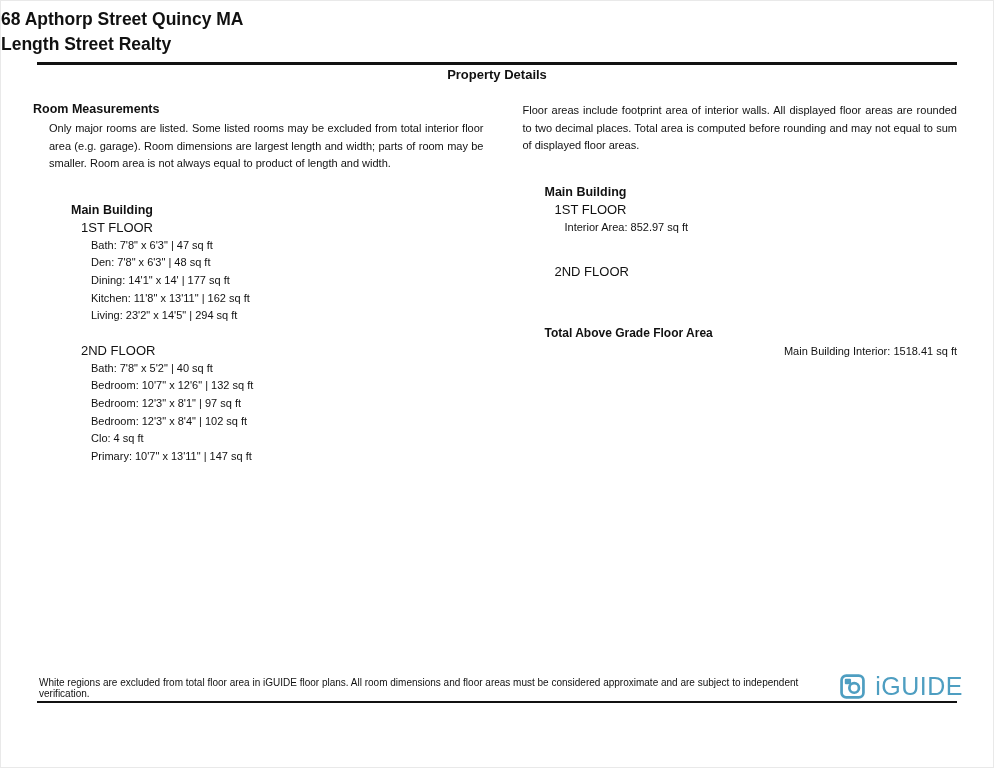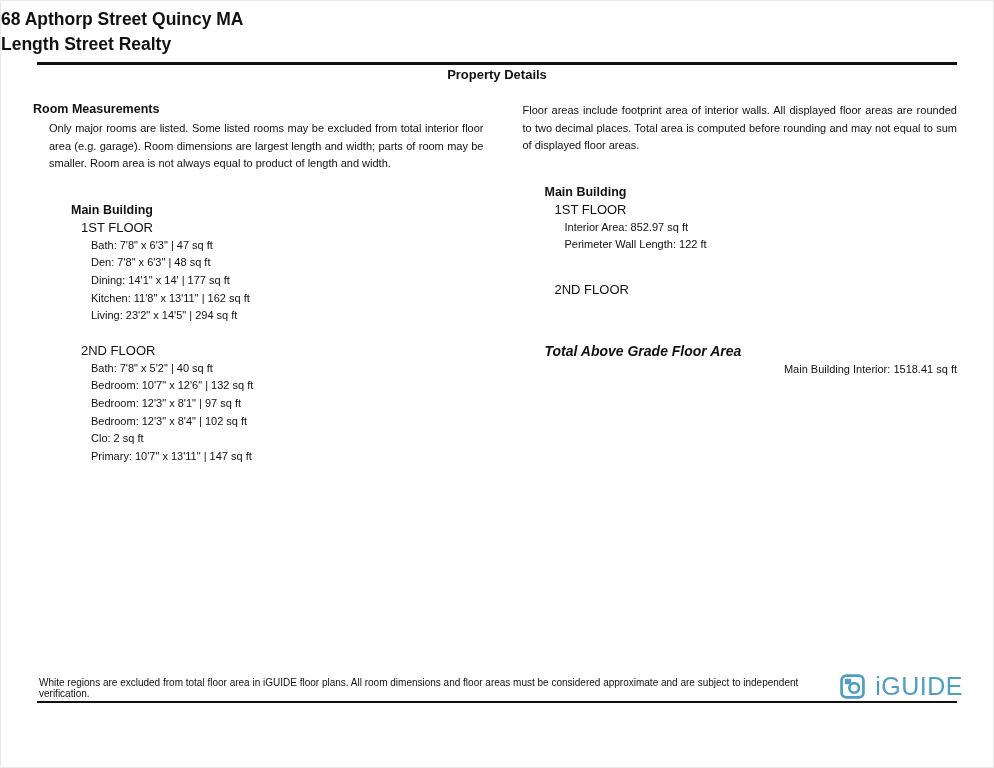--- a/index.html
+++ b/index.html
@@ -40,21 +40,21 @@
   .building { margin-top: 28px; padding-left: 38px; }
   .building-name { font-size: 12.5px; font-weight: bold; line-height: 18px; }
   .floor { padding-left: 10px; }
   .col-left .floor + .floor { margin-top: 17px; }
   .col-right .floor + .floor { margin-top: 27px; }
   .floor-name { font-size: 13px; line-height: 18px; }
   .entry-list { padding-left: 10px; }
   .entry { font-size: 11px; line-height: 17.6px; }
 
   .total-block { margin-top: 43px; padding-left: 38px; }
-  .total-heading { font-size: 14px; font-weight: bold; line-height: 18px; font-style: italic; }
+  .total-heading { font-size: 12px; font-weight: bold; line-height: 18px; }
   .total-entry { font-size: 11px; line-height: 18px; padding-left: 10px; text-align: right; }
 
   
   .footer-rule {
     position: absolute; top: 700px; left: 36px; right: 36px;
     height: 2px; background: #111;
   }
   .footer {
     position: absolute; top: 672px; left: 38px; right: 30px;
     display: flex; justify-content: space-between; align-items: center;
@@ -100,38 +100,37 @@
           </div>
       </div>
 
       <div class="floor">
         <div class="floor-name">2ND FLOOR</div>
         <div class="entry-list">
             <div class="entry">Bath: 7'8" x 5'2" | 40 sq ft</div>
             <div class="entry">Bedroom: 10'7" x 12'6" | 132 sq ft</div>
             <div class="entry">Bedroom: 12'3" x 8'1" | 97 sq ft</div>
             <div class="entry">Bedroom: 12'3" x 8'4" | 102 sq ft</div>
-            <div class="entry">Clo: 2 sq ft</div>
+            <div class="entry">Clo: 4 sq ft</div>
             <div class="entry">Primary: 10'7" x 13'11" | 147 sq ft</div>
           </div>
       </div>
     </div>
   </div>
 
   <div class="col col-right">
     <div class="section-desc">Floor areas include footprint area of interior walls. All displayed floor areas are rounded to two decimal places. Total area is computed before rounding and may not equal to sum of displayed floor areas.</div>
 
     <div class="building">
       <div class="building-name">Main Building</div>
 
       <div class="floor">
         <div class="floor-name">1ST FLOOR</div>
         <div class="entry-list">
             <div class="entry">Interior Area: 852.97 sq ft</div>
-            <div class="entry">Perimeter Wall Length: 122 ft</div>
           </div>
       </div>
 
       <div class="floor">
         <div class="floor-name">2ND FLOOR</div>
       </div>
     </div>
 
     <div class="total-block">
       <div class="total-heading">Total Above Grade Floor Area</div>

